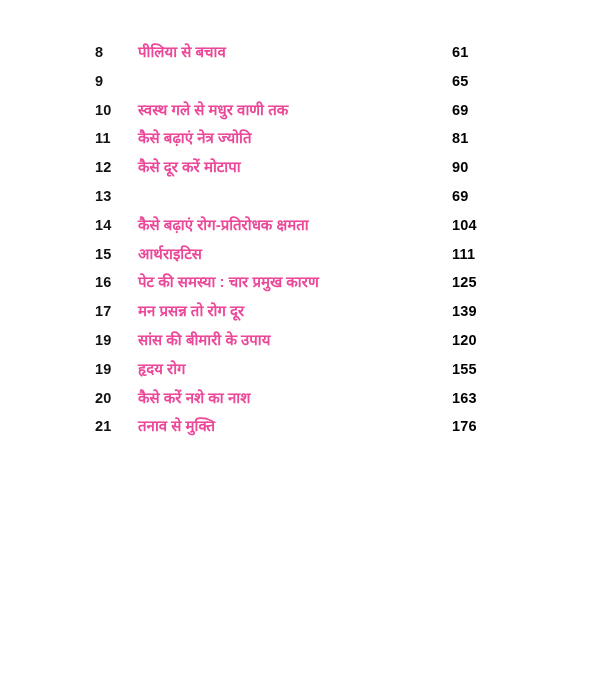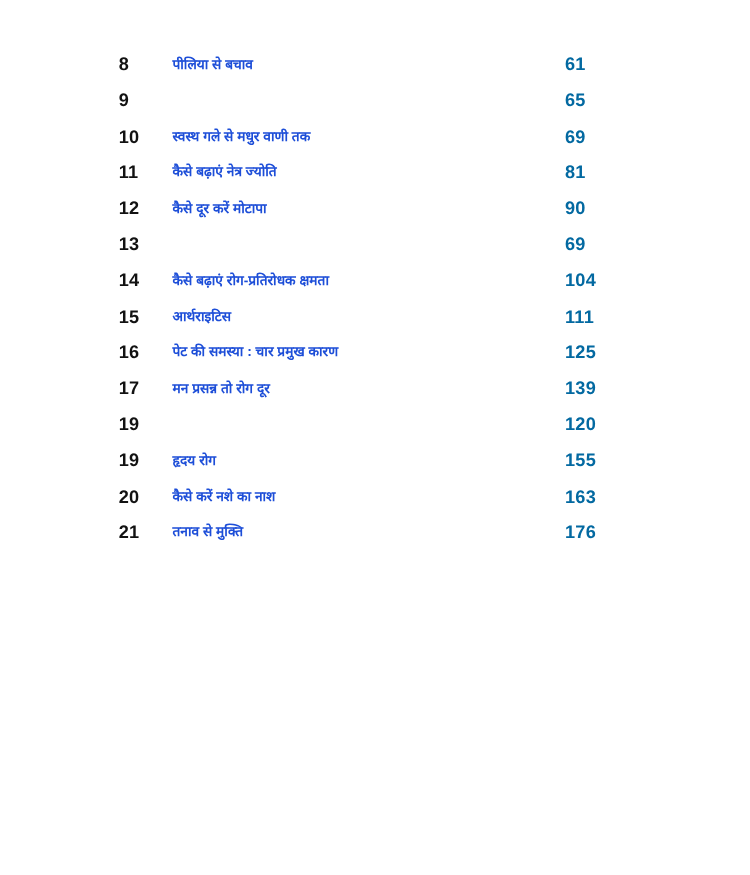--- a/index.html
+++ b/index.html
@@ -49,32 +49,32 @@
   .toc-num {
     left: 95px;
     font-size: 14.5px;
     font-weight: 700;
     letter-spacing: 0.2px;
     color: #121212;
   }
 
   .toc-title {
     left: 138px;
-    font-size: 11px;
+    font-size: 15px;
     font-weight: 700;
-    color: #1d4ed8;
+    color: #ec4899;
     font-family: "Liberation Sans", "DejaVu Sans", sans-serif;
   }
 
   .toc-page {
     left: 452px;
     font-size: 14.5px;
     font-weight: 700;
     letter-spacing: 0.2px;
-    color: #0369a1;
+    color: #000000;
   }
 </style>
 </head>
 <body>
 
 <div id="page">
   <div id="toc">
       <div class="toc-row">
         <span class="toc-num">8</span>
         <span class="toc-title">पीलिया से बचाव</span>
@@ -118,20 +118,21 @@
         <span class="toc-title">पेट की समस्या : चार प्रमुख कारण</span>
         <span class="toc-page">125</span>
       </div>
       <div class="toc-row">
         <span class="toc-num">17</span>
         <span class="toc-title">मन प्रसन्न तो रोग दूर</span>
         <span class="toc-page">139</span>
       </div>
       <div class="toc-row">
         <span class="toc-num">19</span>
+        <span class="toc-title">सांस की बीमारी के उपाय</span>
         <span class="toc-page">120</span>
       </div>
       <div class="toc-row">
         <span class="toc-num">19</span>
         <span class="toc-title">हृदय रोग</span>
         <span class="toc-page">155</span>
       </div>
       <div class="toc-row">
         <span class="toc-num">20</span>
         <span class="toc-title">कैसे करें नशे का नाश</span>

